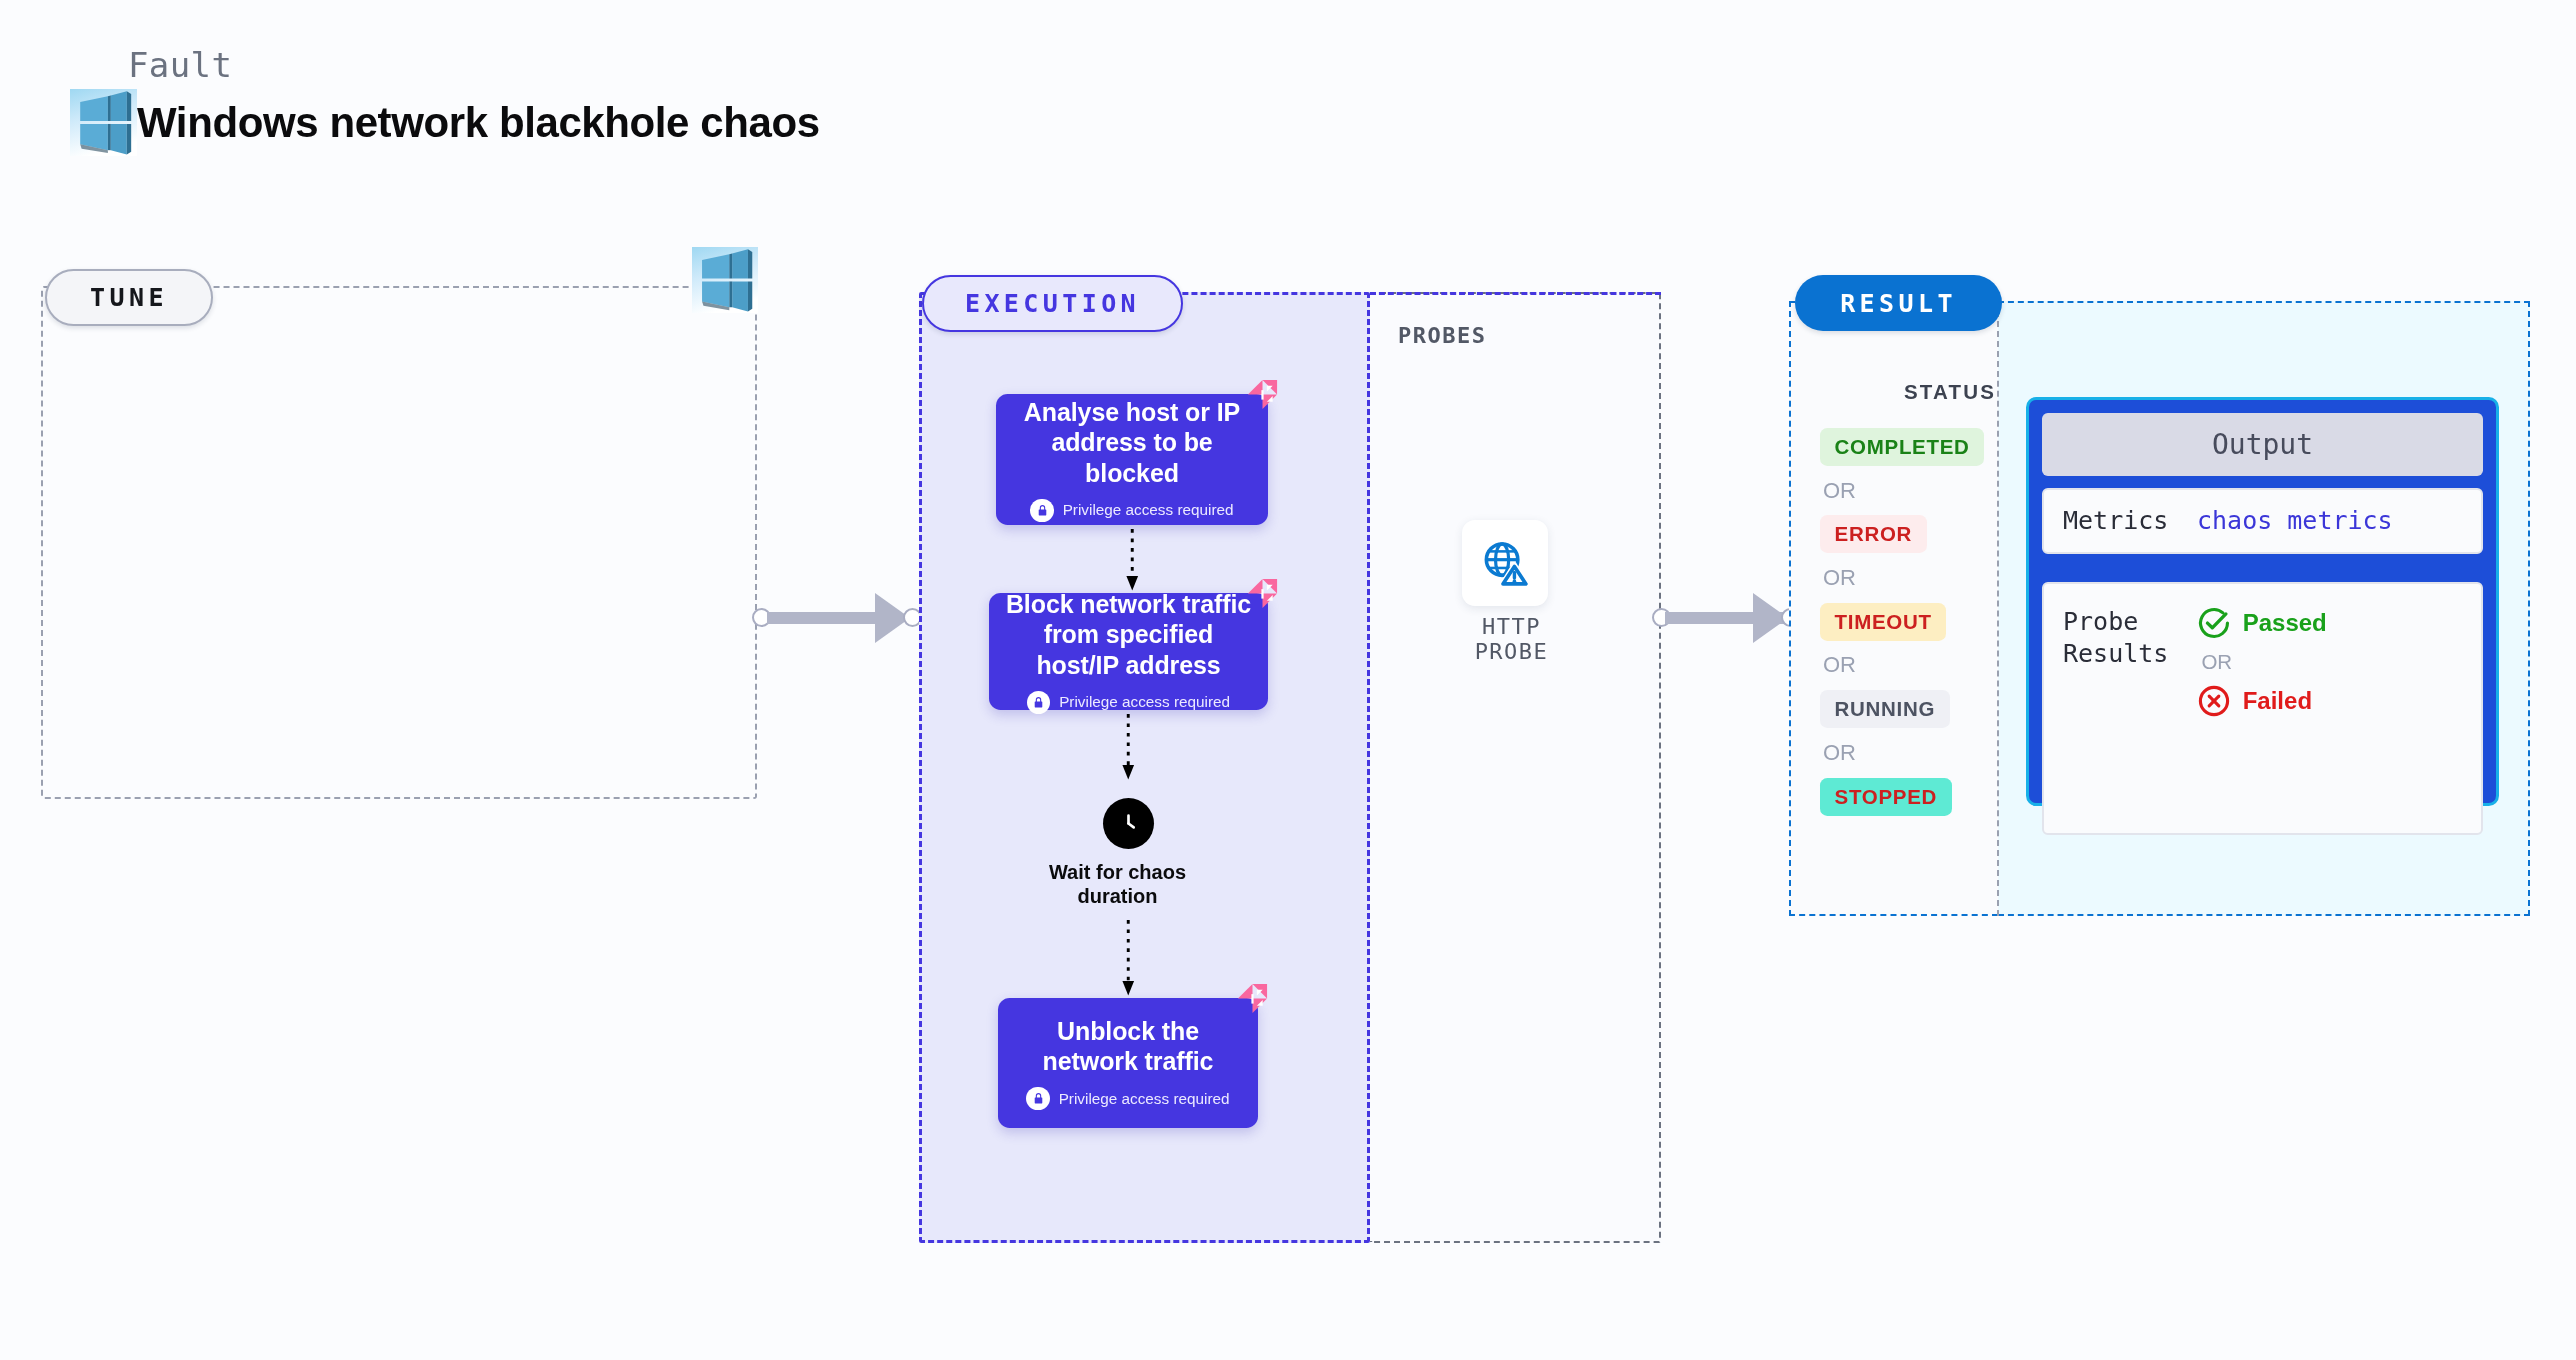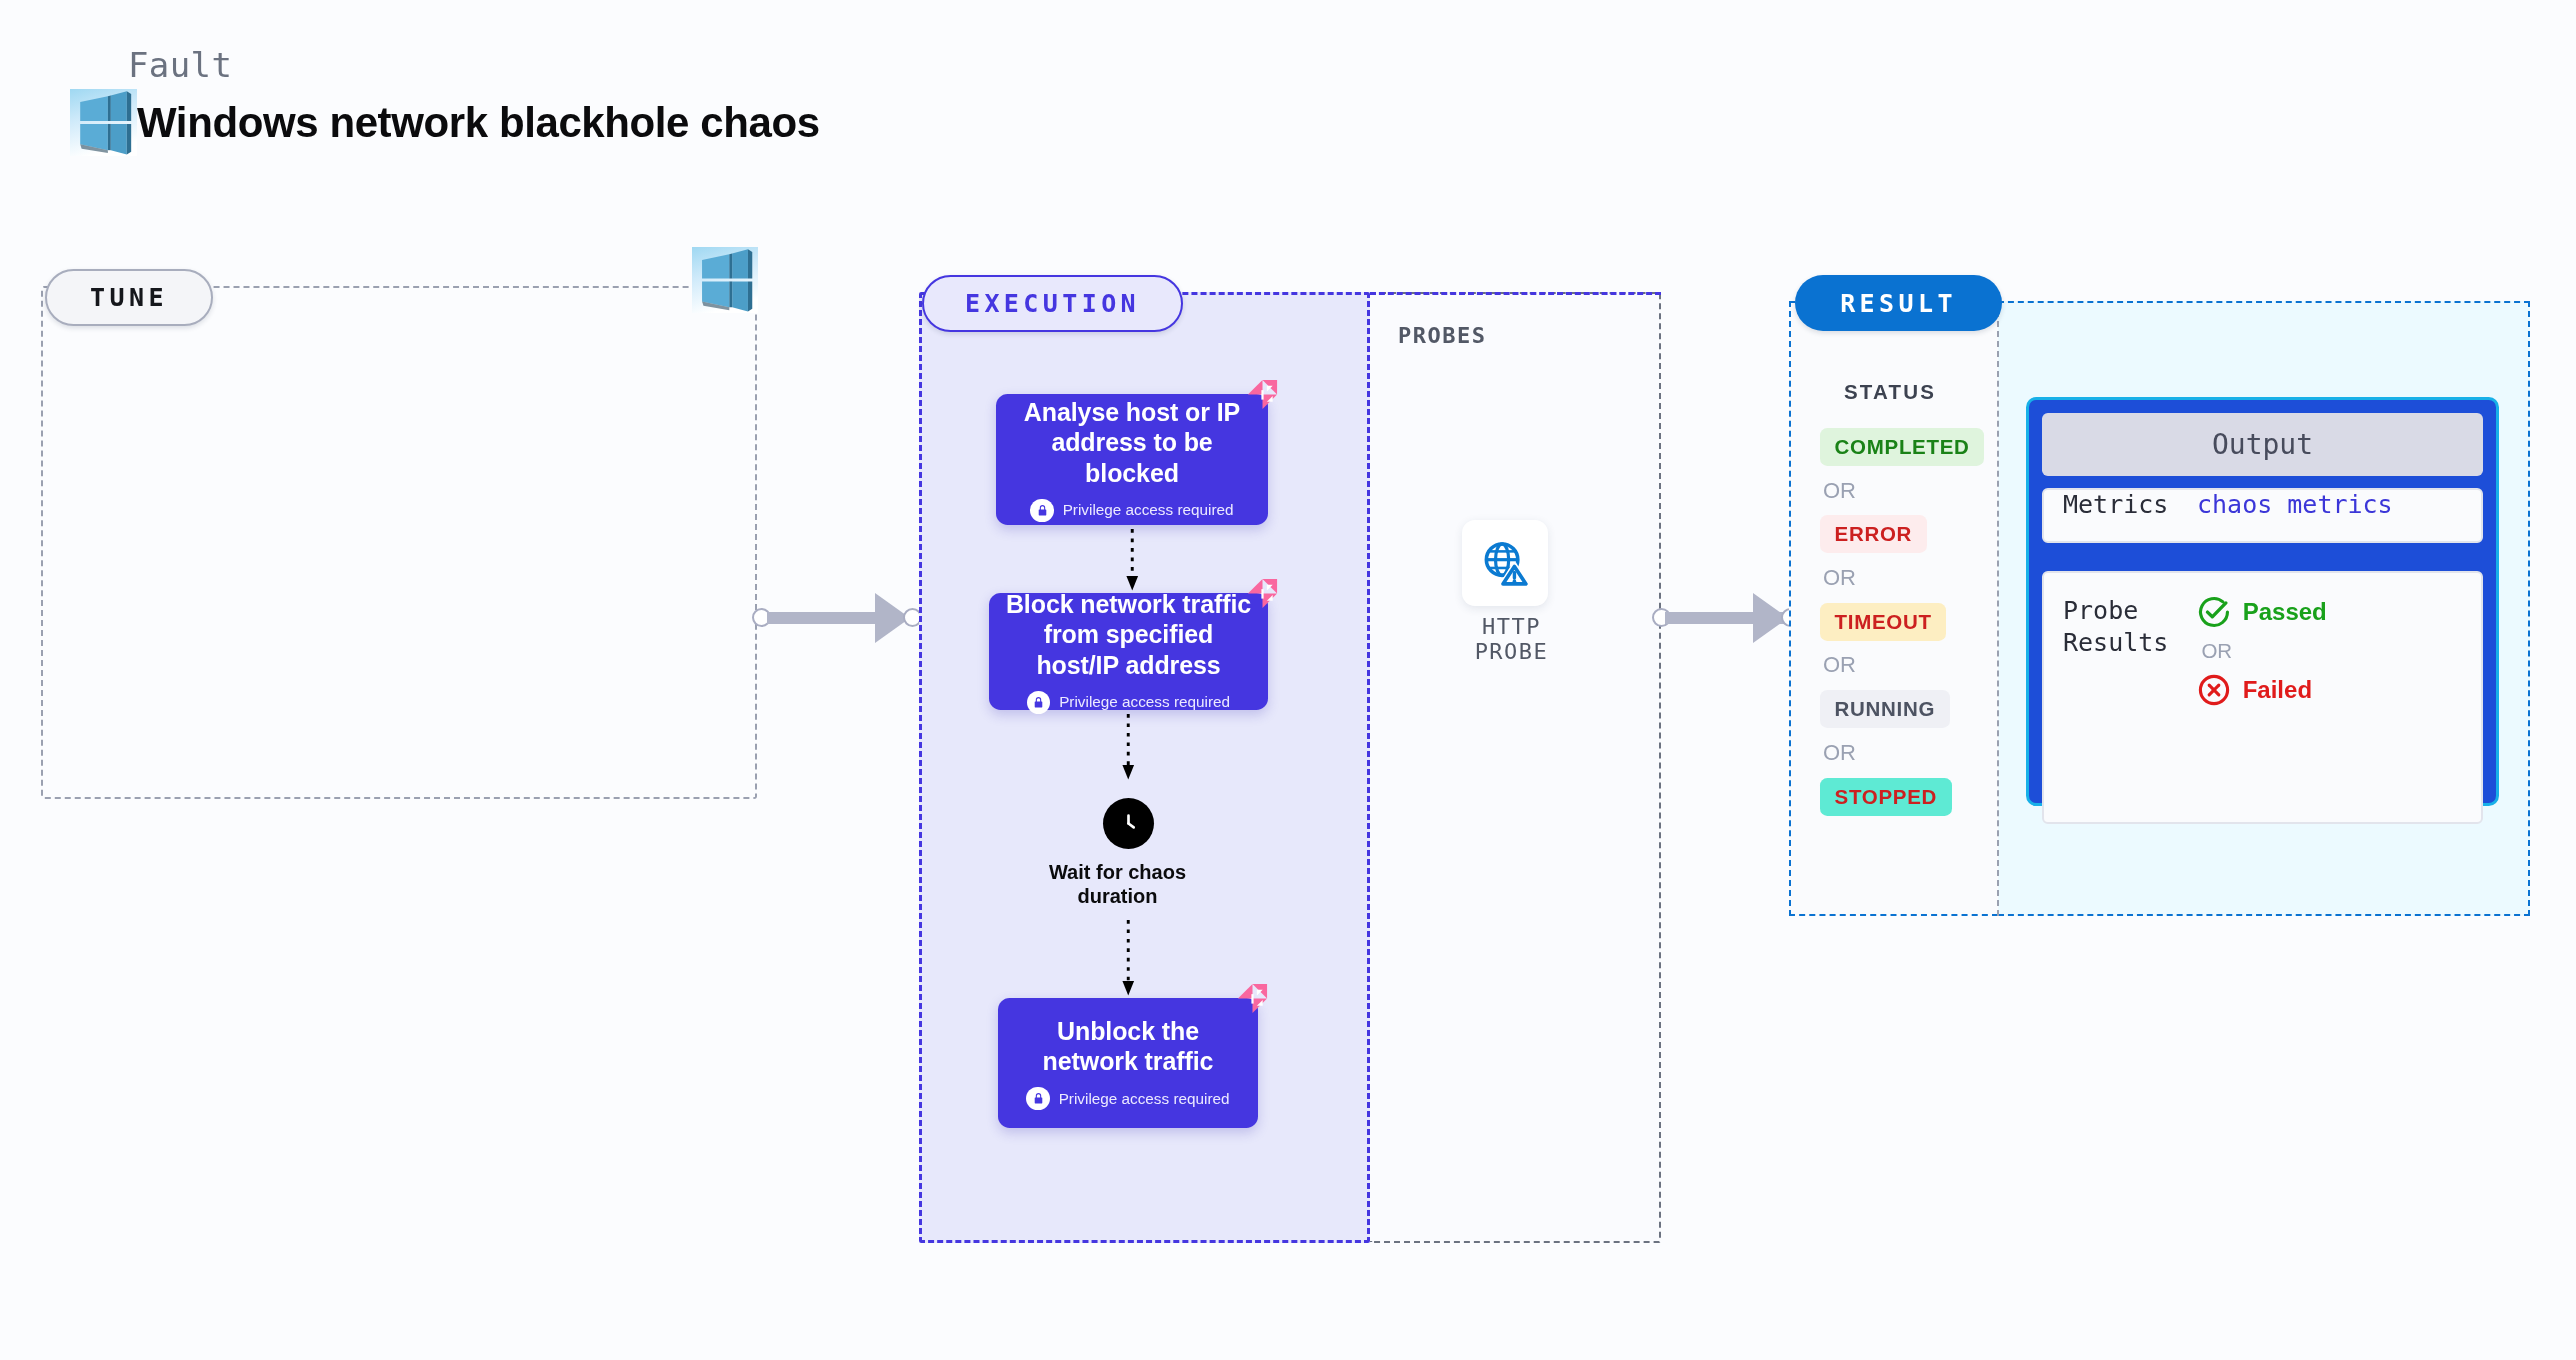--- a/index.html
+++ b/index.html
@@ -192,21 +192,21 @@
     border-left: 2.2px dashed #9aa0b0;
   }
   .result-out-zone {
     position: absolute; left: 1998px; top: 301px;
     width: 532px; height: 615px;
     border: 2.9px dashed #0a72d1;
     border-left: none;
     background: #ecfaff;
   }
   .status-label {
-    position: absolute; left: 1844px; top: 380px;
+    position: absolute; left: 1904px; top: 380px;
     font-size: 20.5px; font-weight: 700; color: #3c4250; letter-spacing: 2.2px;
     font-family: "Liberation Sans", sans-serif;
   }
   .status-stack { position: absolute; left: 1820px; top: 428px; width: 168px; }
   .badge {
     display: inline-flex; align-items: center; justify-content: center;
     height: 38px; padding: 0 14.6px; border-radius: 7.3px;
     font-size: 20.5px; font-weight: 700; letter-spacing: 0.7px;
   }
   .or-text {
@@ -222,23 +222,23 @@
     border-radius: 10.2px;
     padding: 13px;
   }
   .output-hdr {
     height: 63px; background: #d9dae6; border-radius: 5.8px;
     display: flex; align-items: center; justify-content: center;
     font-family: "DejaVu Sans Mono", monospace;
     font-size: 28px; color: #474b5c; font-weight: 400;
   }
   .metrics-row {
-    margin-top: 11.7px; height: 55px;
+    margin-top: 11.7px; height: 66px;
     background: #fafbfd; border: 2.2px solid #e2e4ec; border-radius: 5.8px;
-    display: flex; align-items: flex-start;
+    display: flex; align-items: center;
   }
   .metrics-key {
     width: 153px; padding-left: 19px;
     font-family: "DejaVu Sans Mono", monospace;
     font-size: 25px; color: #2a2d38;
   }
   .metrics-val {
     font-family: "DejaVu Sans Mono", monospace;
     font-size: 25px; color: #3b36d8;
   }

